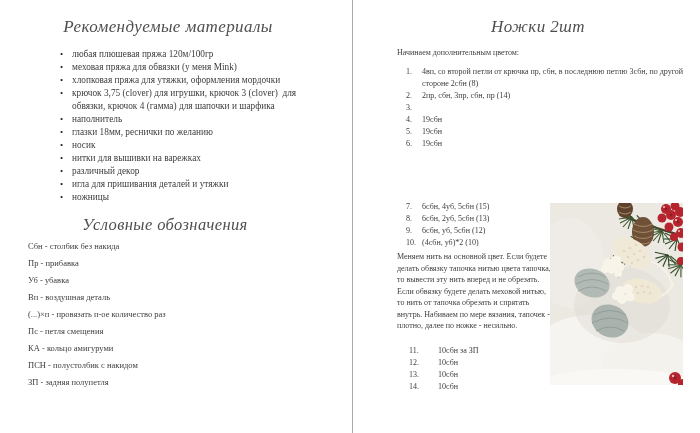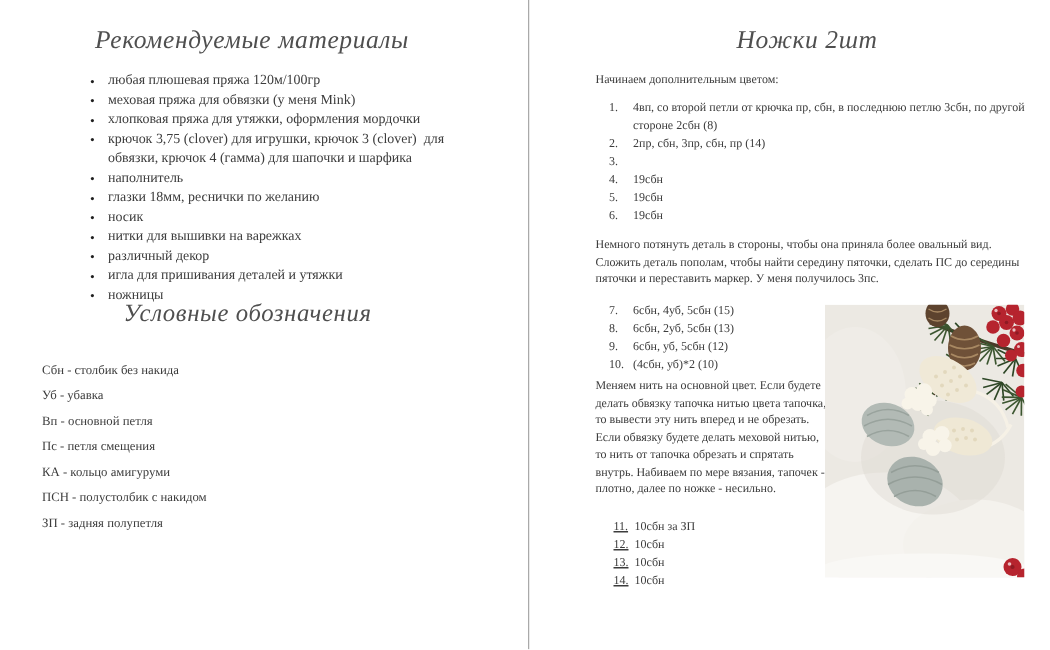--- a/index.html
+++ b/index.html
@@ -11,21 +11,21 @@
   .page { position:absolute; top:0; height:433px; background:#ffffff; }
   .page-left  { left:0; width:352px; }
   .page-right { left:353px; width:347px; }
   .divider { position:absolute; left:352px; top:0; width:1px; height:433px; background:#a9a9a9; }
 
   .doc-title {
     position:absolute; font-style:italic; color:#4f4f4f;
     text-align:center; letter-spacing:0.4px; white-space:pre;
   }
   .materials-title { left:0; top:17px; width:336px; font-size:17px; }
-  .legend-title    { left:0; top:199px; width:330px; font-size:16.5px; }
+  .legend-title    { left:0; top:215px; width:330px; font-size:16.5px; }
   .right-title     { left:20px; top:17px; width:330px; font-size:17px; }
 
   ul,ol,p { margin:0; padding:0; list-style:none; }
 
   .materials { position:absolute; left:60px; top:48px; width:270px;
     font-size:9.3px; line-height:13px; }
   .mat-item { display:flex; }
   .bullet { flex:0 0 12px; font-size:9px; color:#1f1f1f; }
   .mat-text { flex:1; white-space:pre; }
 
@@ -33,21 +33,21 @@
   .legend-item { height:17px; line-height:17px; white-space:pre; }
 
   .intro { position:absolute; left:44px; top:48px; font-size:8px; white-space:pre; }
 
   .steps { position:absolute; font-size:8px; line-height:12px; }
   .steps1 { left:53px; top:66px; width:290px; }
   .steps2 { left:53px; top:201px; width:200px; }
   .steps3 { left:56px; top:345px; width:160px; }
   .step { display:flex; }
   .step-num { flex:0 0 13px; margin-right:3px; white-space:pre; }
-  .steps3 .step-num { flex:0 0 13px; margin-right:1px;text-decoration:underline; }
+  .steps3 .step-num { flex:0 0 13px; margin-right:16px; }
   .step-text { white-space:pre; }
 
   .para { position:absolute; font-size:8px; line-height:11.5px; white-space:pre; }
   .para1 { left:44px; top:157px; }
   .para2 { left:44px; top:251px; }
 
   .photo { position:absolute; left:197px; top:203px; width:133px; height:182px; overflow:hidden; }
 </style>
 </head>
 <body>
@@ -115,25 +115,27 @@
           <span class="mat-text">ножницы</span>
         </li>
       </ul>
 
     <div class="doc-title legend-title">Условные обозначения</div>
 
     <ul class="legend">
 
         <li class="legend-item">Сбн - столбик без накида</li>
 
+        <li class="legend-item">Пр - прибавка</li>
 
         <li class="legend-item">Уб - убавка</li>
 
-        <li class="legend-item">Вп - основной петля</li>
-
+        <li class="legend-item">Вп - воздушная деталь</li>
+
+        <li class="legend-item">(...)×п - провязать п-ое количество раз</li>
 
         <li class="legend-item">Пс - петля смещения</li>
 
         <li class="legend-item">КА - кольцо амигуруми</li>
 
         <li class="legend-item">ПСН - полустолбик с накидом</li>
 
         <li class="legend-item">ЗП - задняя полупетля</li>
       </ul>
   </div>
@@ -171,23 +173,20 @@
           <span class="step-num">5.</span>
           <span class="step-text">19сбн</span>
         </li>
 
         <li class="step">
           <span class="step-num">6.</span>
           <span class="step-text">19сбн</span>
         </li>
       </ol>
 
-    <p class="para para1">Немного потянуть деталь в стороны, чтобы она приняла более овальный вид.
-Сложить деталь пополам, чтобы найти середину пяточки, сделать ПС до середины
-пяточки и переставить маркер. У меня получилось 3пс.</p>
 
     <ol class="steps steps2">
 
         <li class="step">
           <span class="step-num">7.</span>
           <span class="step-text">6сбн, 4уб, 5сбн (15)</span>
         </li>
 
         <li class="step">
           <span class="step-num">8.</span>

